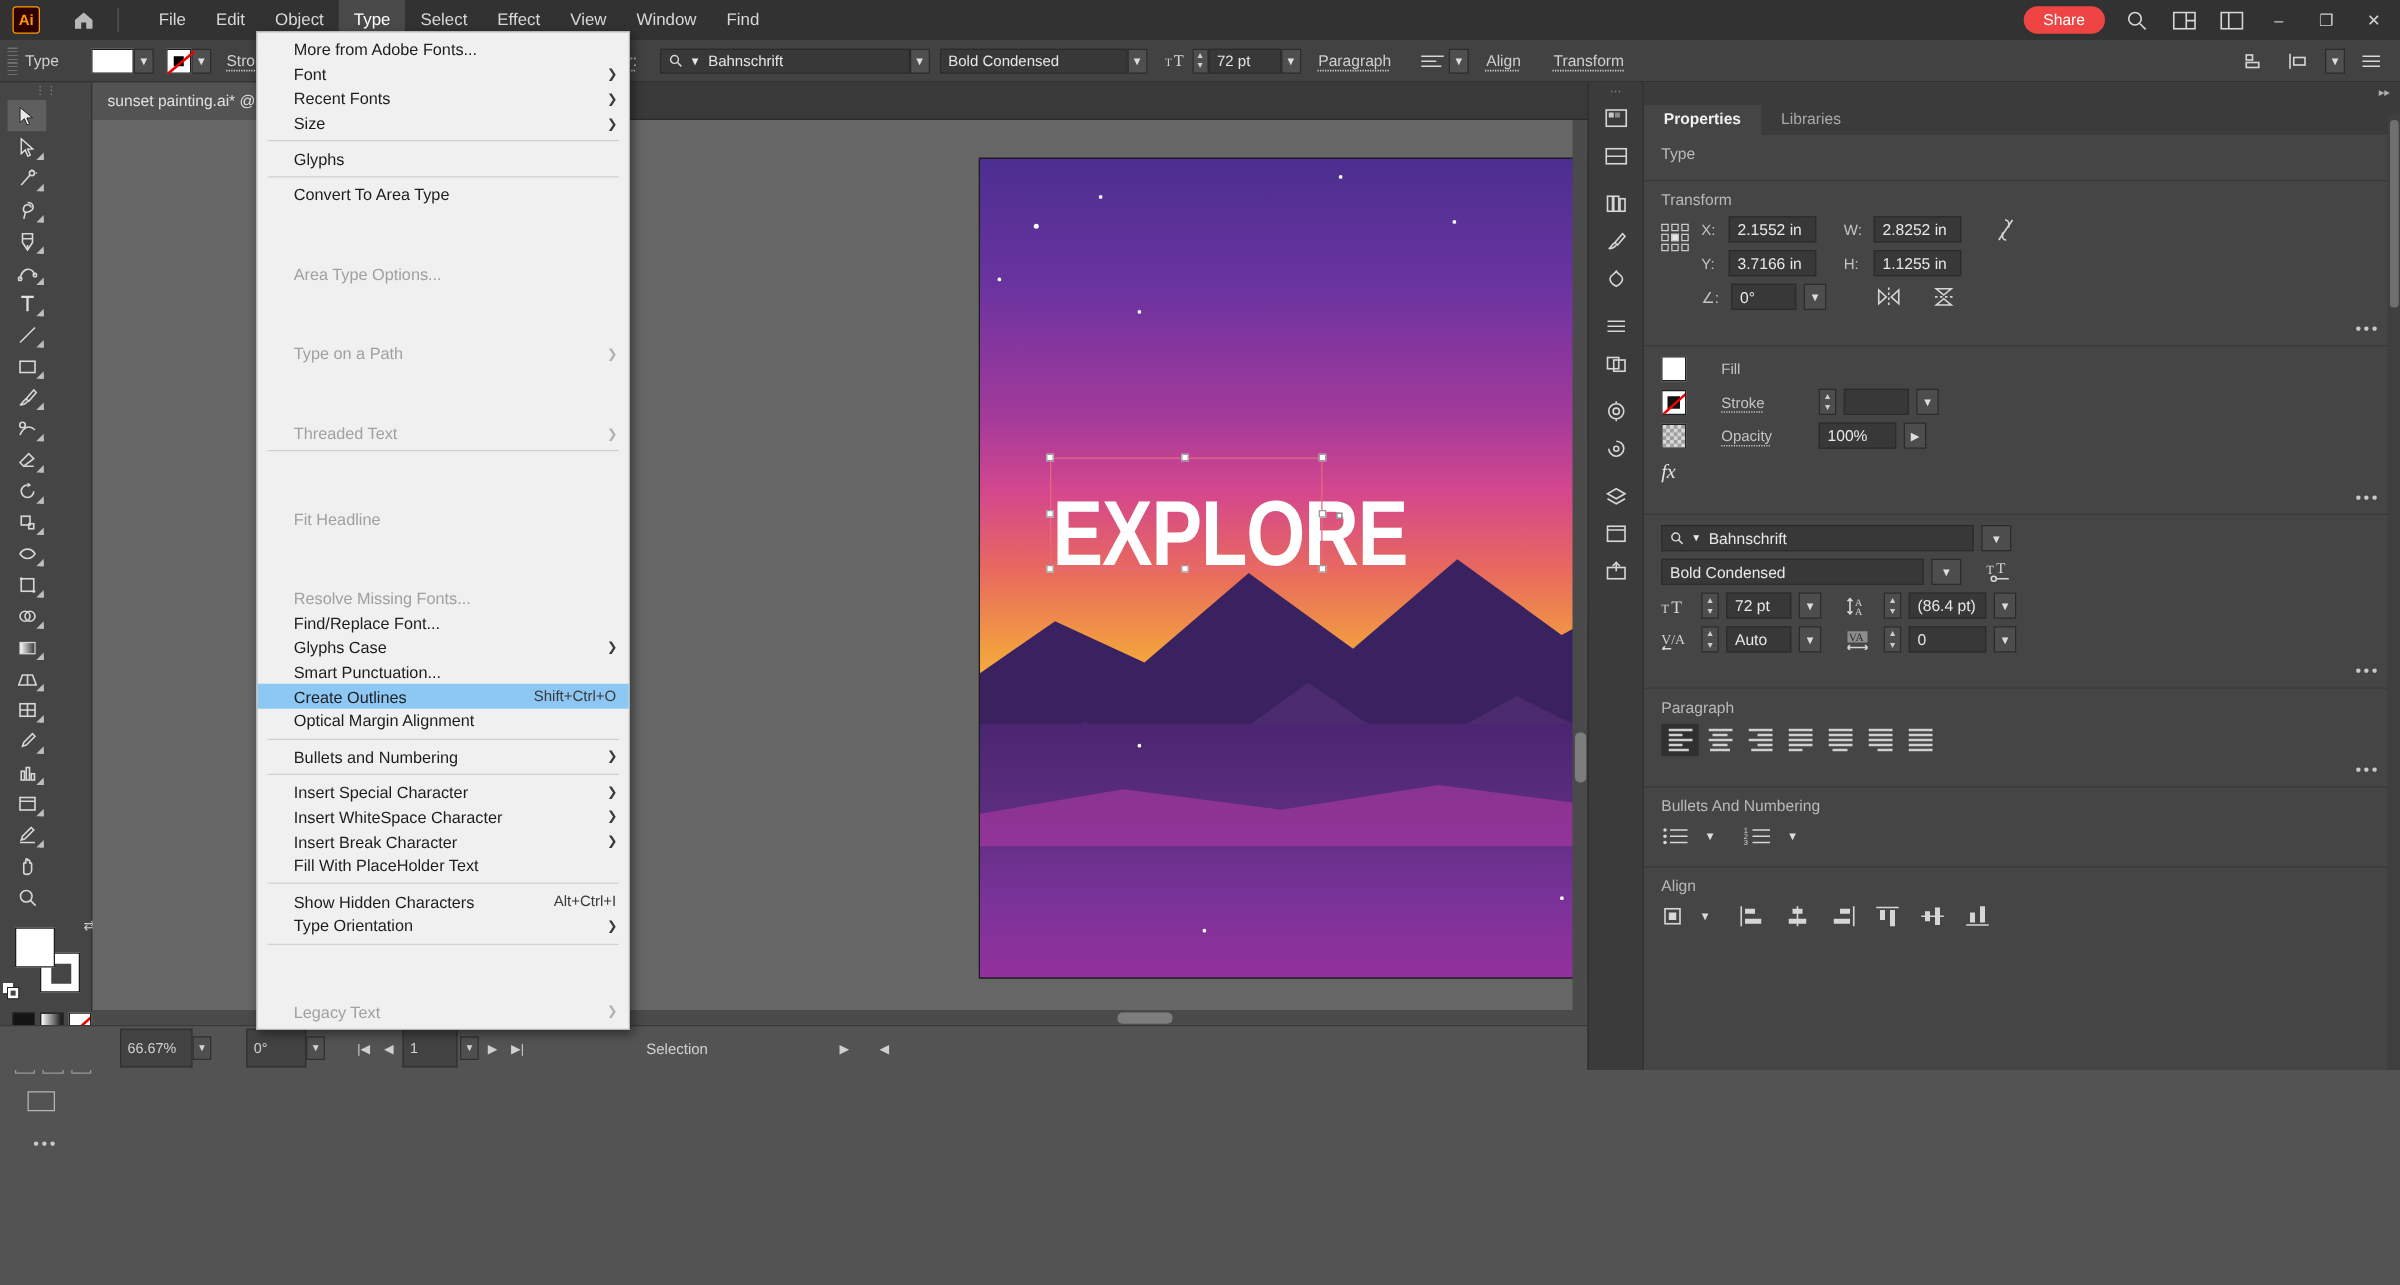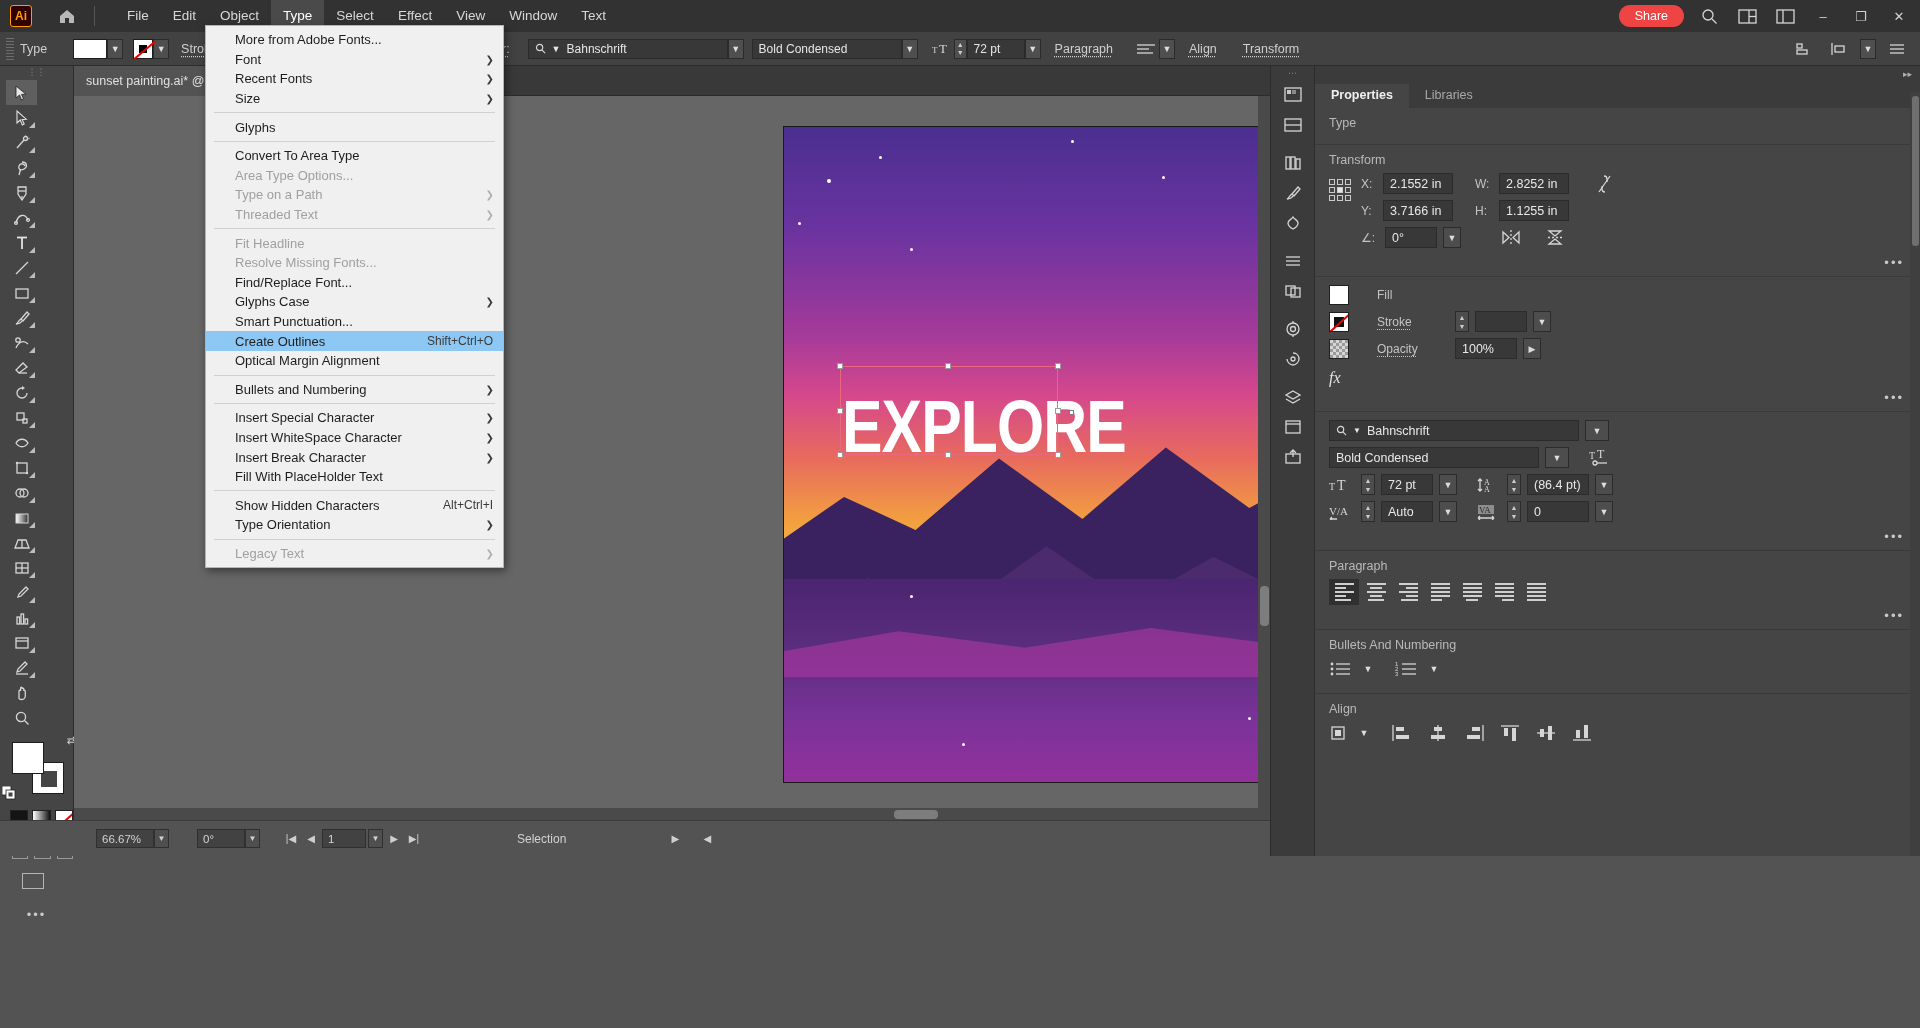--- a/index.html
+++ b/index.html
@@ -135,21 +135,21 @@
   .canvas-scroll-h { position:absolute; left:0; bottom:0; height:12px; width:1196px; background:#4a4a4a;}
   .scroll-thumb-v { position:absolute; right:1px; top:490px; width:9px; height:40px; background:#7d7d7d; border-radius:4px;}
   .scroll-thumb-h { position:absolute; bottom:1px; left:820px; width:44px; height:9px; background:#7d7d7d; border-radius:4px;}
 
   
   .statusbar {
     position:absolute; left:0; top:820px; width:1920px; height:36px;
     background:#535353; border-top:1px solid #3a3a3a;
     display:flex; align-items:center; color:#d2d2d2; font-size:12px;
   }
-  .sb-field { height:19px; background:#424242; border:1px solid #303030; display:flex; align-items:center; padding:0 5px; font-size:11.5px; }
+  .sb-field { height:31px; background:#424242; border:1px solid #303030; display:flex; align-items:center; padding:0 5px; font-size:11.5px; }
   .sb-caret { width:15px; height:19px; background:#4f4f4f; border:1px solid #303030; display:flex; align-items:center; justify-content:center; font-size:8px;}
   .sb-btn { width:18px; height:19px; display:flex; align-items:center; justify-content:center; font-size:10px; color:#cfcfcf; cursor:pointer;}
 
   
   .minirail {
     position:absolute; left:1270px; top:66px; width:44px; height:790px;
     background:#3b3b3b; border-left:1px solid #2c2c2c;
   }
   .mr-grip { height:14px; display:flex; align-items:center; justify-content:center; color:#8e8e8e; font-size:9px; }
   .mr-item { height:30px; margin:0 4px; display:flex; align-items:center; justify-content:center; color:#d0d0d0; cursor:pointer; }
@@ -196,21 +196,21 @@
 
   
   .dropdown {
     position:absolute; left:205px; top:25px; width:299px;
     background:#f0f0f0; border:1px solid #b5b5b5;
     box-shadow:2px 3px 8px rgba(0,0,0,.45); z-index:50; padding:4px 0;
   }
   .mrow { height:19.6px; display:flex; align-items:center; padding:0 10px 0 29px;
     font-size:13px; color:#1d1d1d; cursor:default; position:relative; }
   .mrow.hl { background:#8dc8f5; }
-  .mrow.disabled { color:#a0a0a0; }
+  .mrow.disabled { color:#a0a0a0;margin-top:44px; }
   .mrow .sc { margin-left:auto; font-size:12px; color:#3a3a3a; }
   .mrow .arrow { position:absolute; right:9px; font-size:10px; color:#3a3a3a; }
   .mrow.disabled .arrow { color:#b0b0b0; }
   .msep { height:1px; background:#d0d0d0; margin:4px 8px 4px 8px; }
 </style>
 </head>
 <body>
 
 <div id="app">
 
@@ -224,21 +224,21 @@
     <div class="mb-sep"></div>
     <div class="menu-items">
       <div class="menu-item">File</div>
       <div class="menu-item">Edit</div>
       <div class="menu-item">Object</div>
       <div class="menu-item active">Type</div>
       <div class="menu-item">Select</div>
       <div class="menu-item">Effect</div>
       <div class="menu-item">View</div>
       <div class="menu-item">Window</div>
-      <div class="menu-item">Text</div>
+      <div class="menu-item">Find</div>
     </div>
     <div class="mb-right">
       <div class="share-btn">Share</div>
       <div class="icon-btn">
         <svg width="17" height="17" viewBox="0 0 17 17">
             <circle cx="7" cy="7" r="5" class="ico"></circle>
             <line x1="11" y1="11" x2="15.5" y2="15.5" class="ico"></line>
           </svg>
       </div>
       <div class="icon-btn">

